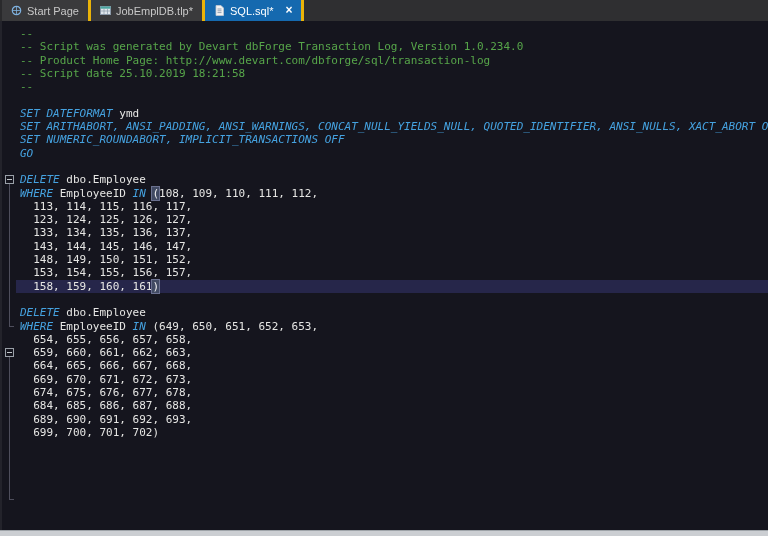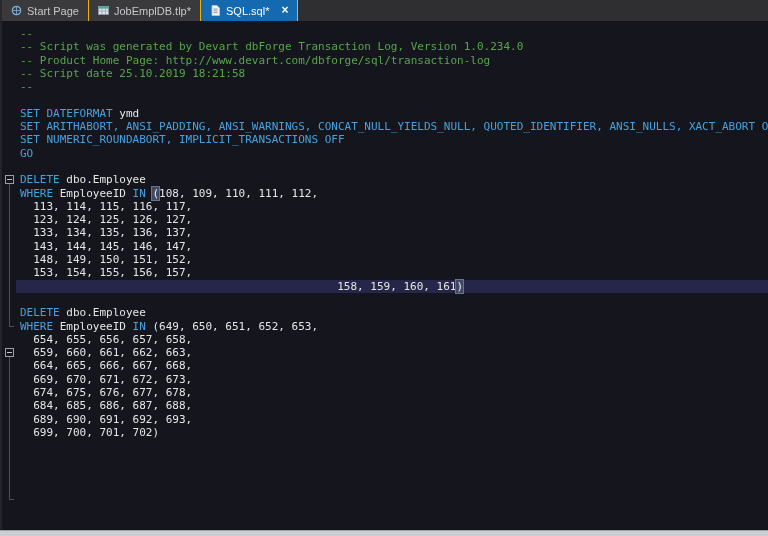--- a/index.html
+++ b/index.html
@@ -2,34 +2,34 @@
 <html style="--editor_bg: #15151e; --tab_active_bg: #1569af; --comment: #57a64a; --keyword: #45a2e0; --plain: #e6e6e4; --current_line: #26264a; --bracket_bg: #414a63;"><head>
 <meta charset="utf-8">
 <style>
   * { margin:0; padding:0; box-sizing:border-box; }
   html,body { width:768px; height:536px; overflow:hidden; }
   body { background:#15151e; font-family:"Liberation Sans", sans-serif; }
 
   
   .tabbar { height:21px; background:#2f2f31; display:flex; align-items:stretch; border-left:2px solid #2a2a2c; }
   .tab { display:flex; align-items:center; gap:5px; padding:0 9px; font-size:11px;
-         color:#c8c8c8; background:#3a3a3c; border-right:1px solid #eab308; cursor:default; white-space:nowrap; }
+         color:#c8c8c8; background:#3a3a3c; border-right:3px solid #eab308; cursor:default; white-space:nowrap; }
   .tab.active { background:var(--tab_active_bg); color:#ffffff;justify-content:flex-end; }
   .tab-icon { display:inline-flex; width:11px; height:11px; }
   .tab .close { margin-left:7px; font-size:12px; line-height:11px; color:#ffffff; font-weight:bold; }
 
   
   .editor { position:relative; height:509px; background:var(--editor_bg); overflow:hidden;
             font-family:"DejaVu Sans Mono","Liberation Mono",monospace; font-size:11px;
             border-left:2px solid #23232b; }
   #code { position:absolute; left:0; top:6px; right:0; }
   .line { position:relative; height:13.3px; line-height:13.3px; white-space:pre; padding-left:18px; color:var(--plain); }
-  .line.current { background:linear-gradient(to right, transparent 14px, var(--current_line) 14px);text-align:center; }
+  .line.current { background:linear-gradient(to right, transparent 14px, var(--current_line) 14px); }
   .seg-c { color:var(--comment); }
-  .seg-k { color:var(--keyword); }
+  .seg-k { color:var(--keyword);font-style:italic; }
   .seg-p { color:var(--plain); }
   .seg-b { color:#f0f0f0; background:var(--bracket_bg); outline:1px solid #6b7190; }
   .caret { display:inline-block; width:1px; height:11px; background:#ffffff; vertical-align:-2px; }
 
   
   .fold-box { position:absolute; left:3px; width:9px; height:9px; border:1px solid #9aa0a8;
               background:var(--editor_bg); z-index:2; }
   .fold-box i { display:block; width:5px; height:1px; background:#c4c8cc; margin:3px auto 0; }
   .fold-vline { position:absolute; left:7px; width:1px; background:#4e4e5c; }
   .fold-tick { position:absolute; left:7px; width:5px; height:1px; background:#4e4e5c; }

